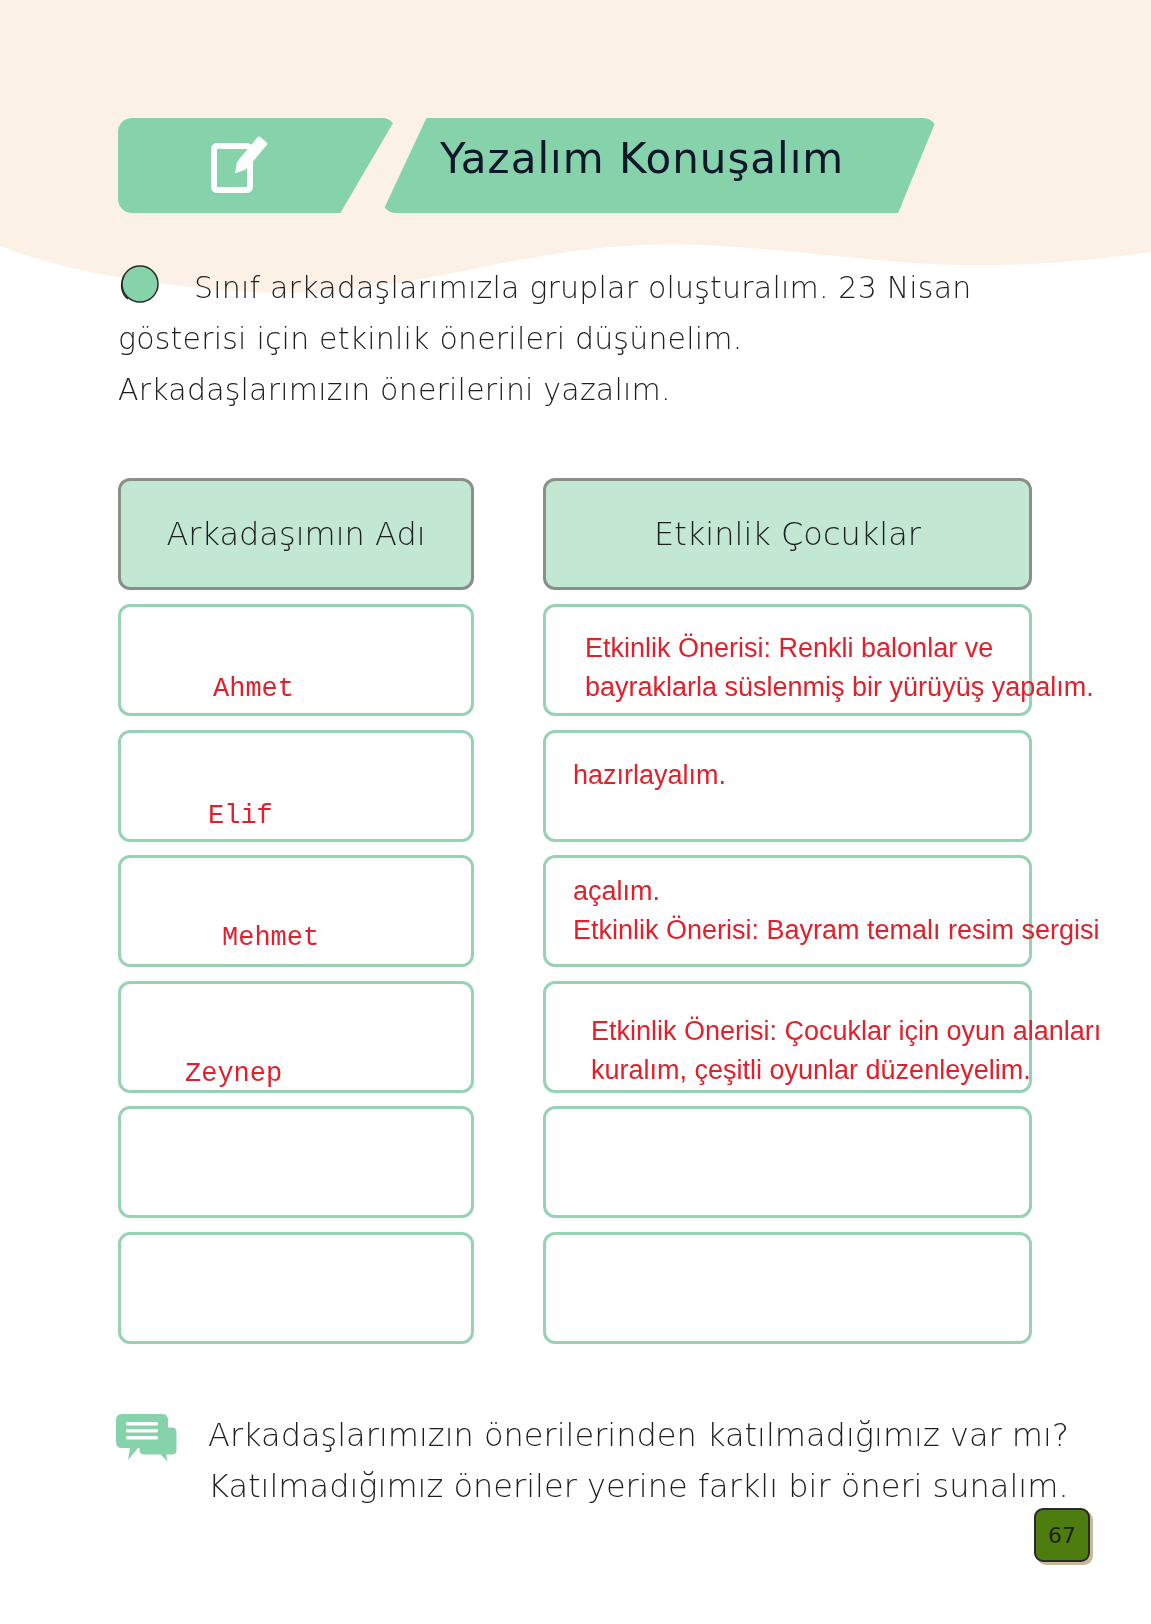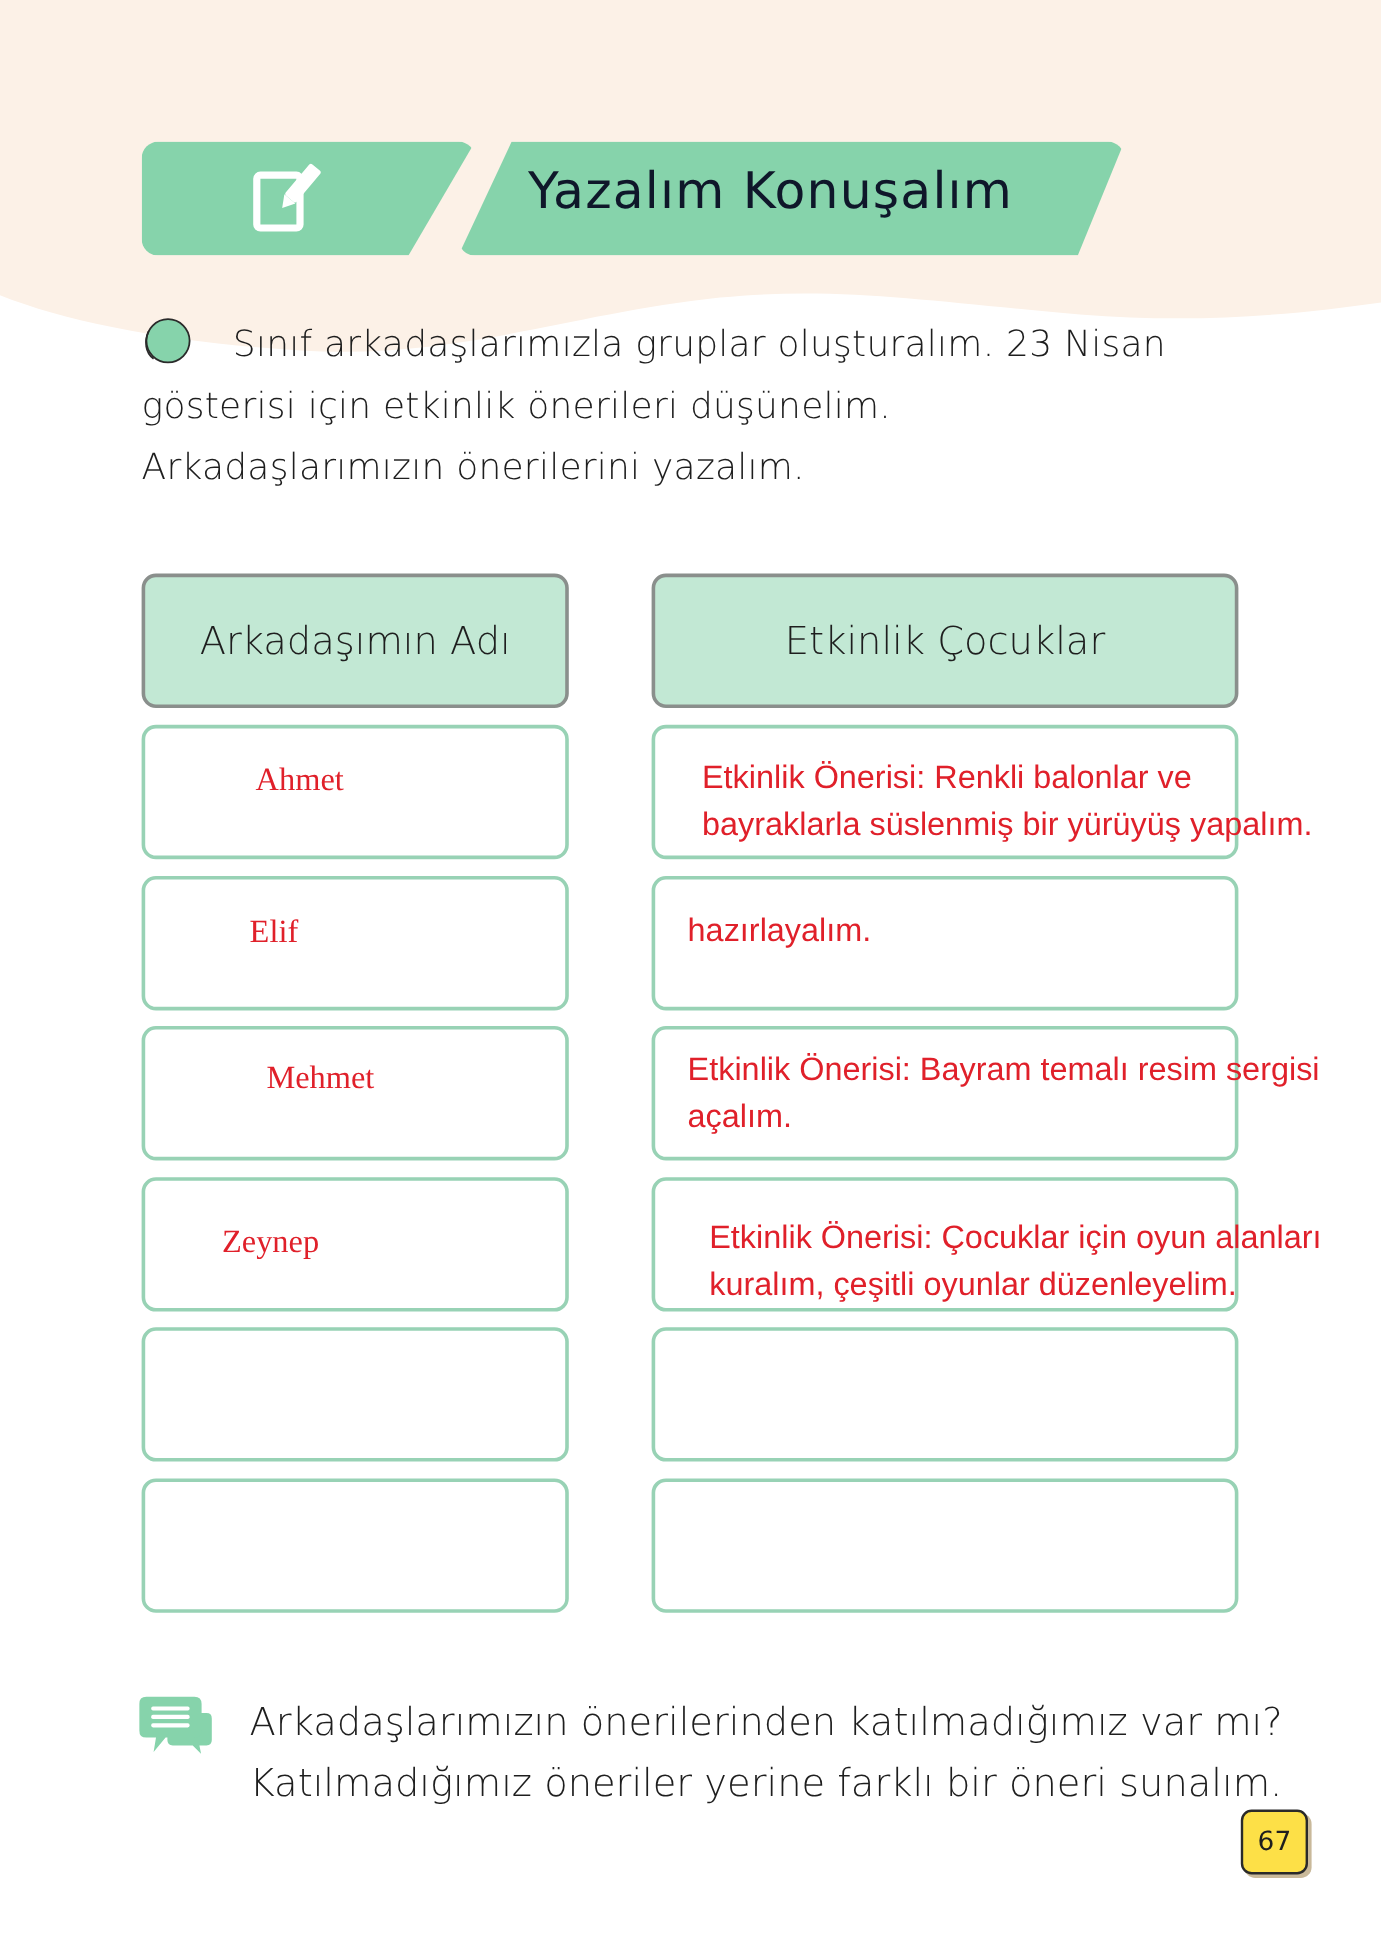--- a/index.html
+++ b/index.html
@@ -45,38 +45,38 @@
     display: flex; align-items: center; justify-content: center;
     font-family: "DejaVu Sans", sans-serif; font-size: 32px; color: #1e1e1e; font-weight: 300;
   }
   .cell {
     position: absolute; height: 112px; box-sizing: border-box;
     background: #ffffff; border: 3px solid #98d2b5; border-radius: 12px;
   }
   .col-left { left: 118px; width: 356px; }
   .col-right { left: 543px; width: 489px; }
   .name-text {
-    position: absolute; font-family: Liberation Serif, serif; font-size: 27px;
-    color: #e0202a; white-space: nowrap; z-index: 3;
+    position: absolute; font-family: Liberation Mono, monospace; font-size: 27px;
+    color: #e0202a; white-space: nowrap; z-index: 3; margin-top: 40px;
   }
   .sugg-text {
     position: absolute; font-family: "Liberation Sans", sans-serif; font-size: 27px;
     line-height: 39px; color: #e0202a; white-space: nowrap; z-index: 3;
   }
 
   
   .chat-icon { position: absolute; left: 116px; top: 1412px; width: 64px; height: 56px; }
   .bottom-text {
     position: absolute; left: 208px; top: 1410px; width: 900px;
     font-family: "DejaVu Sans", sans-serif; font-size: 32px; line-height: 51px; color: #1e1e1e;
     font-weight: 300;
   }
   .page-num {
     position: absolute; left: 1034px; top: 1508px; width: 56px; height: 54px; box-sizing: border-box;
-    background: #fde047; border: 2px solid #2a2a2a; border-radius: 9px;
+    background: #4d7c0f; border: 2px solid #2a2a2a; border-radius: 9px;
     box-shadow: 3px 3px 0 #c9b99a;
     display: flex; align-items: center; justify-content: center;
     font-family: "DejaVu Sans", sans-serif; font-size: 22px; color: #1e1e1e;
   }
 </style>
 </head>
 <body>
 
 <svg class="bg-wave" viewBox="0 0 1151 330" preserveAspectRatio="none">
   <path d="M0,0 L1151,0 L1151,252 C1080,262 1000,270 900,262 C780,252 700,238 600,248 C470,262 380,300 250,292 C150,286 60,270 0,246 Z" fill="#fcf1e7"></path>
@@ -122,22 +122,22 @@
 <div class="name-text" style="left:185px; top:1019px">Zeynep</div>
 
 <div class="sugg-text" style="left:585px; top:629px">
   <div>Etkinlik Önerisi: Renkli balonlar ve</div>
   <div>bayraklarla süslenmiş bir yürüyüş yapalım.</div>
 </div>
 <div class="sugg-text" style="left:573px; top:756px">
   <div>hazırlayalım.</div>
 </div>
 <div class="sugg-text" style="left:573px; top:872px">
+  <div>açalım.</div>
   <div>Etkinlik Önerisi: Bayram temalı resim sergisi</div>
-  <div>açalım.</div>
 </div>
 <div class="sugg-text" style="left:591px; top:1012px">
   <div>Etkinlik Önerisi: Çocuklar için oyun alanları</div>
   <div>kuralım, çeşitli oyunlar düzenleyelim.</div>
 </div>
 
 <svg class="chat-icon" viewBox="0 0 64 56">
   <path d="M22,14 L56,14 Q62,14 62,20 L62,38 Q62,44 56,44 L52,44 L54,54 L44,44 L28,44 Q22,44 22,38 Z" fill="#86d3ab" stroke="#ffffff" stroke-width="3"></path>
   <path d="M6,2 L46,2 Q52,2 52,8 L52,30 Q52,36 46,36 L22,36 L12,48 L14,36 L6,36 Q0,36 0,30 L0,8 Q0,2 6,2 Z" fill="#86d3ab"></path>
   <rect x="10" y="10" width="32" height="3.5" rx="1.5" fill="#ffffff"></rect>

